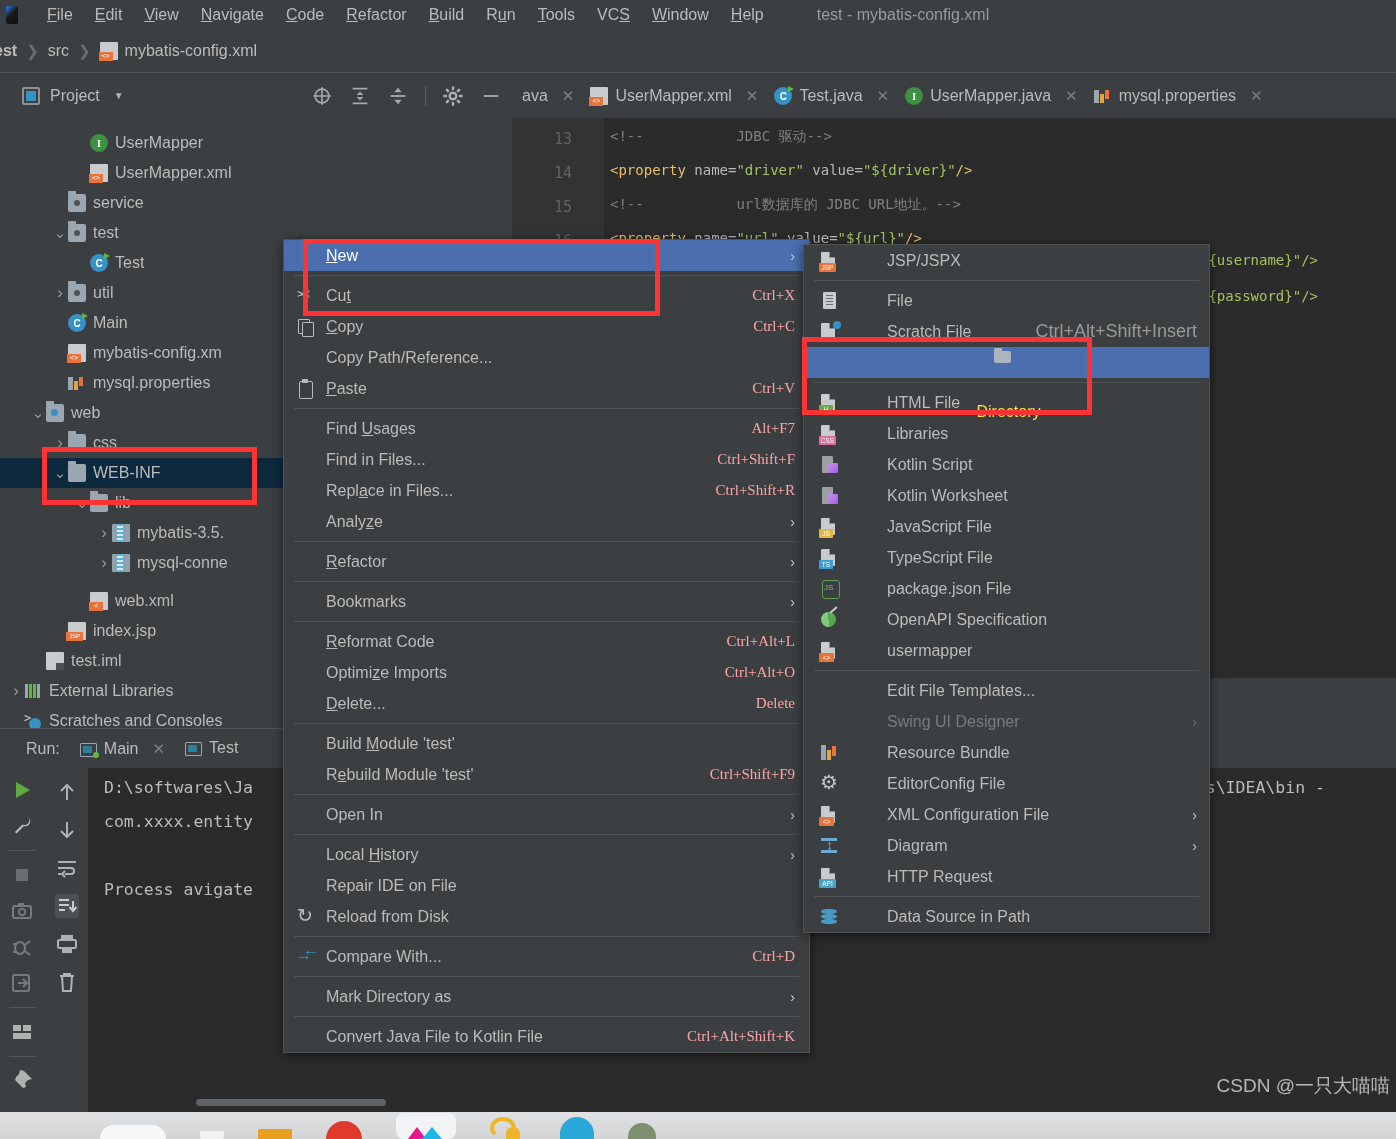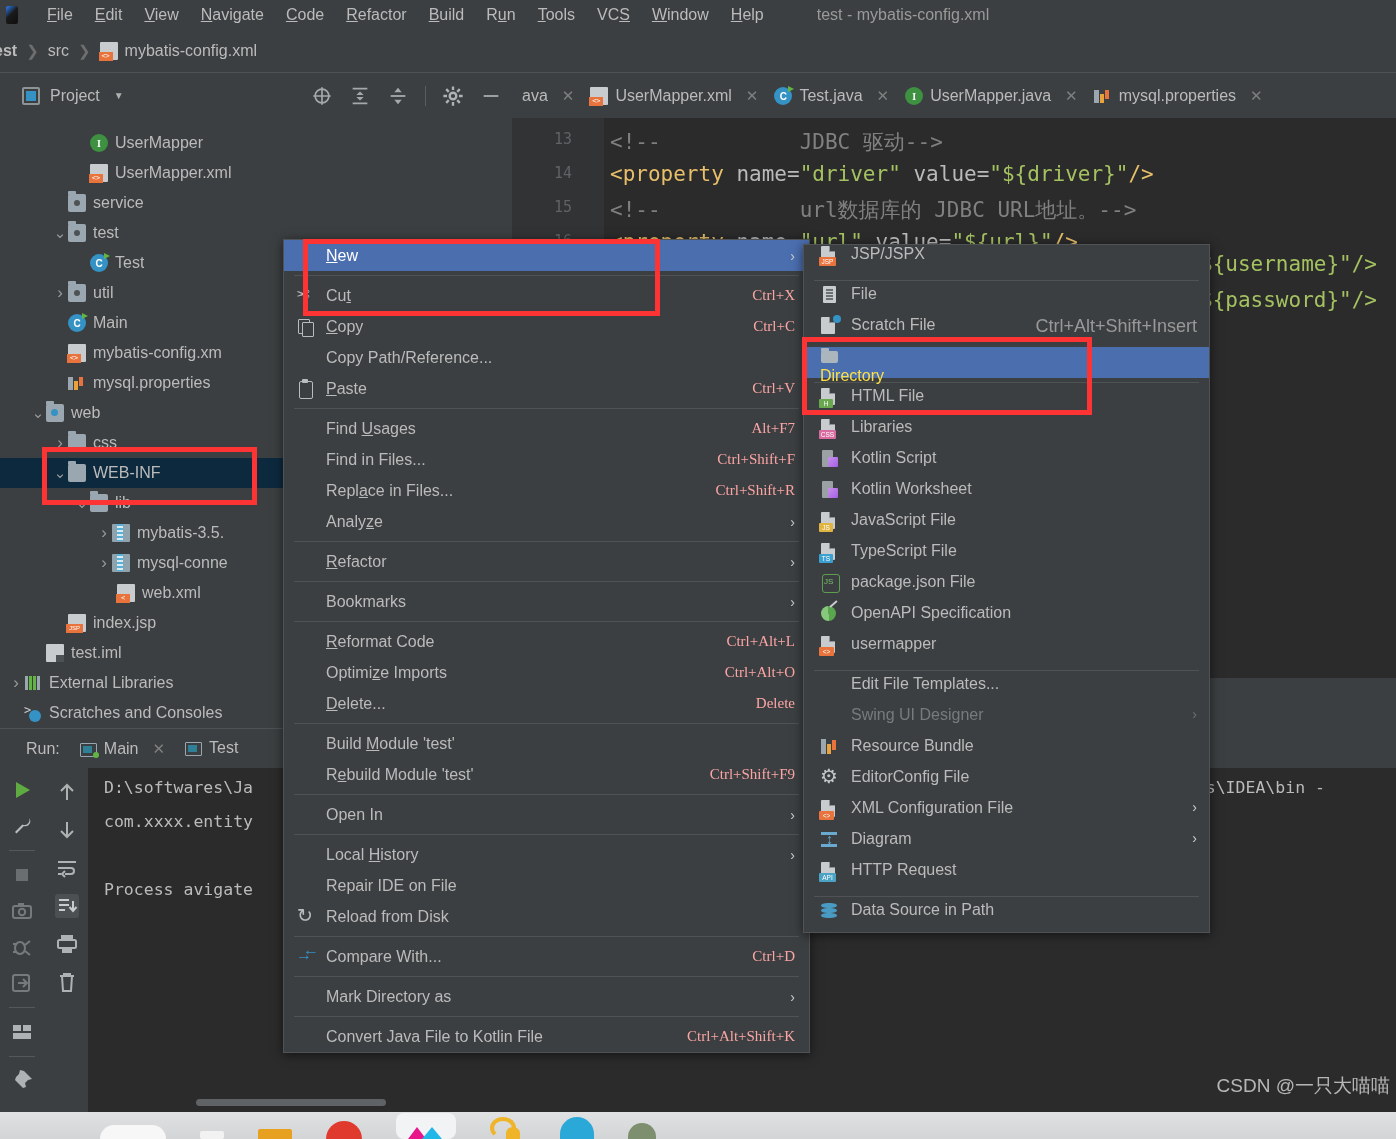--- a/index.html
+++ b/index.html
@@ -95,21 +95,21 @@
   .tab{display:flex;align-items:center;height:46px;padding:0 6px 0 10px;font-size:16px;color:#bbbbbb;
        white-space:nowrap;gap:6px;}
   .tab .tico{margin-right:1px;}
   .tabclose{color:#808080;font-size:15px;margin-left:8px;}
 
   
   .editor{position:absolute;left:512px;top:118px;width:884px;height:560px;background:#2b2b2b;overflow:hidden;}
   .gutter{position:absolute;left:0;top:0;width:92px;height:100%;background:#313335;}
   .gline{position:absolute;left:0;width:60px;text-align:right;color:#606366;
      font-family:"DejaVu Sans Mono",monospace;font-size:15px;}
-  .codeline{position:absolute;left:98px;white-space:pre;font-family:"DejaVu Sans Mono",monospace;font-size:21px;}
+  .codeline{position:absolute;left:98px;white-space:pre;font-family:"DejaVu Sans Mono",monospace;font-size:14px;}
   .c-cmt{color:#808080;}
   .c-tag{color:#e8bf6a;}
   .c-attr{color:#bababa;}
   .c-val{color:#a5c261;}
   .c-punc{color:#e8bf6a;}
 
   
   .ctxmenu{position:absolute;left:283px;top:239px;width:525px;background:#3c3f41;
       border:1px solid #4f5355;box-shadow:0 2px 10px rgba(0,0,0,.55);z-index:40;}
   .mi{height:31px;display:flex;align-items:center;padding:0 14px 0 12px;font-size:16px;color:#bbbbbb;
@@ -132,22 +132,22 @@
      border:1.6px solid #b9bcbd;border-radius:2px;}
   .g-paste:after{content:"";position:absolute;left:6px;top:0px;width:6px;height:4px;
      background:#b9bcbd;border-radius:1px;}
   .g-reload:before{content:"\21BB";position:absolute;left:1px;top:-3px;font-size:19px;color:#b9bcbd;}
   .g-compare:before{content:"\2192";position:absolute;left:0px;top:-1px;font-size:16px;color:#3592c4;}
   .g-compare:after{content:"\2190";position:absolute;left:7px;top:-6px;font-size:16px;color:#3592c4;}
 
   
   .submenu{position:absolute;left:803px;top:244px;width:405px;background:#3c3f41;
      border:1px solid #4f5355;box-shadow:0 2px 10px rgba(0,0,0,.55);z-index:50;}
-  .si{height:31px;display:flex;align-items:flex-start;padding:0 12px 0 16px;font-size:16px;color:#bbbbbb;
-     white-space:nowrap;box-sizing:border-box;}
+  .si{height:31px;display:flex;align-items:center;padding:0 12px 0 16px;font-size:16px;color:#bbbbbb;
+     white-space:nowrap;box-sizing:border-box;gap:36px;}
   .si.hi{background:#4b6eaf;color:#fde047;flex-direction:column;}
   .si.dis{color:#777b7d;}
   .si .siico{width:20px;height:20px;margin-right:11px;flex:0 0 20px;position:relative;}
   .si .stxt{flex:1;}
   .si .skey{color:#999999;font-size:18px;margin-left:16px;}
   .si .chev{color:#cccccc;font-size:14px;margin-left:10px;}
   .si.dis .chev{color:#6d7173;}
 
   
   .badge{position:absolute;left:1px;top:1px;width:14px;height:17px;background:#c8ccce;border-radius:1px;}
@@ -357,21 +357,21 @@
       <div class="row" style="padding-left: 96px;">
         <span class="arrow" style="font-size: 17px;">›</span>
         <span class="tico ic-jar"></span>
         <span class="tlabel">mybatis-3.5.</span>
       </div>
       <div class="row" style="padding-left: 96px;">
         <span class="arrow" style="font-size: 17px;">›</span>
         <span class="tico ic-jar"></span>
         <span class="tlabel">mysql-conne</span>
       </div>
-      <div class="row" style="padding-left: 101px;">
+      <div class="row" style="padding-left: 74px; margin-top: 8px;">
         <span class="arrow"></span>
         <span class="tico ic-xmlw"></span>
         <span class="tlabel">web.xml</span>
       </div>
       <div class="row" style="padding-left: 52px;">
         <span class="arrow"></span>
         <span class="tico ic-jsp"></span>
         <span class="tlabel">index.jsp</span>
       </div>
       <div class="row" style="padding-left: 30px;">

